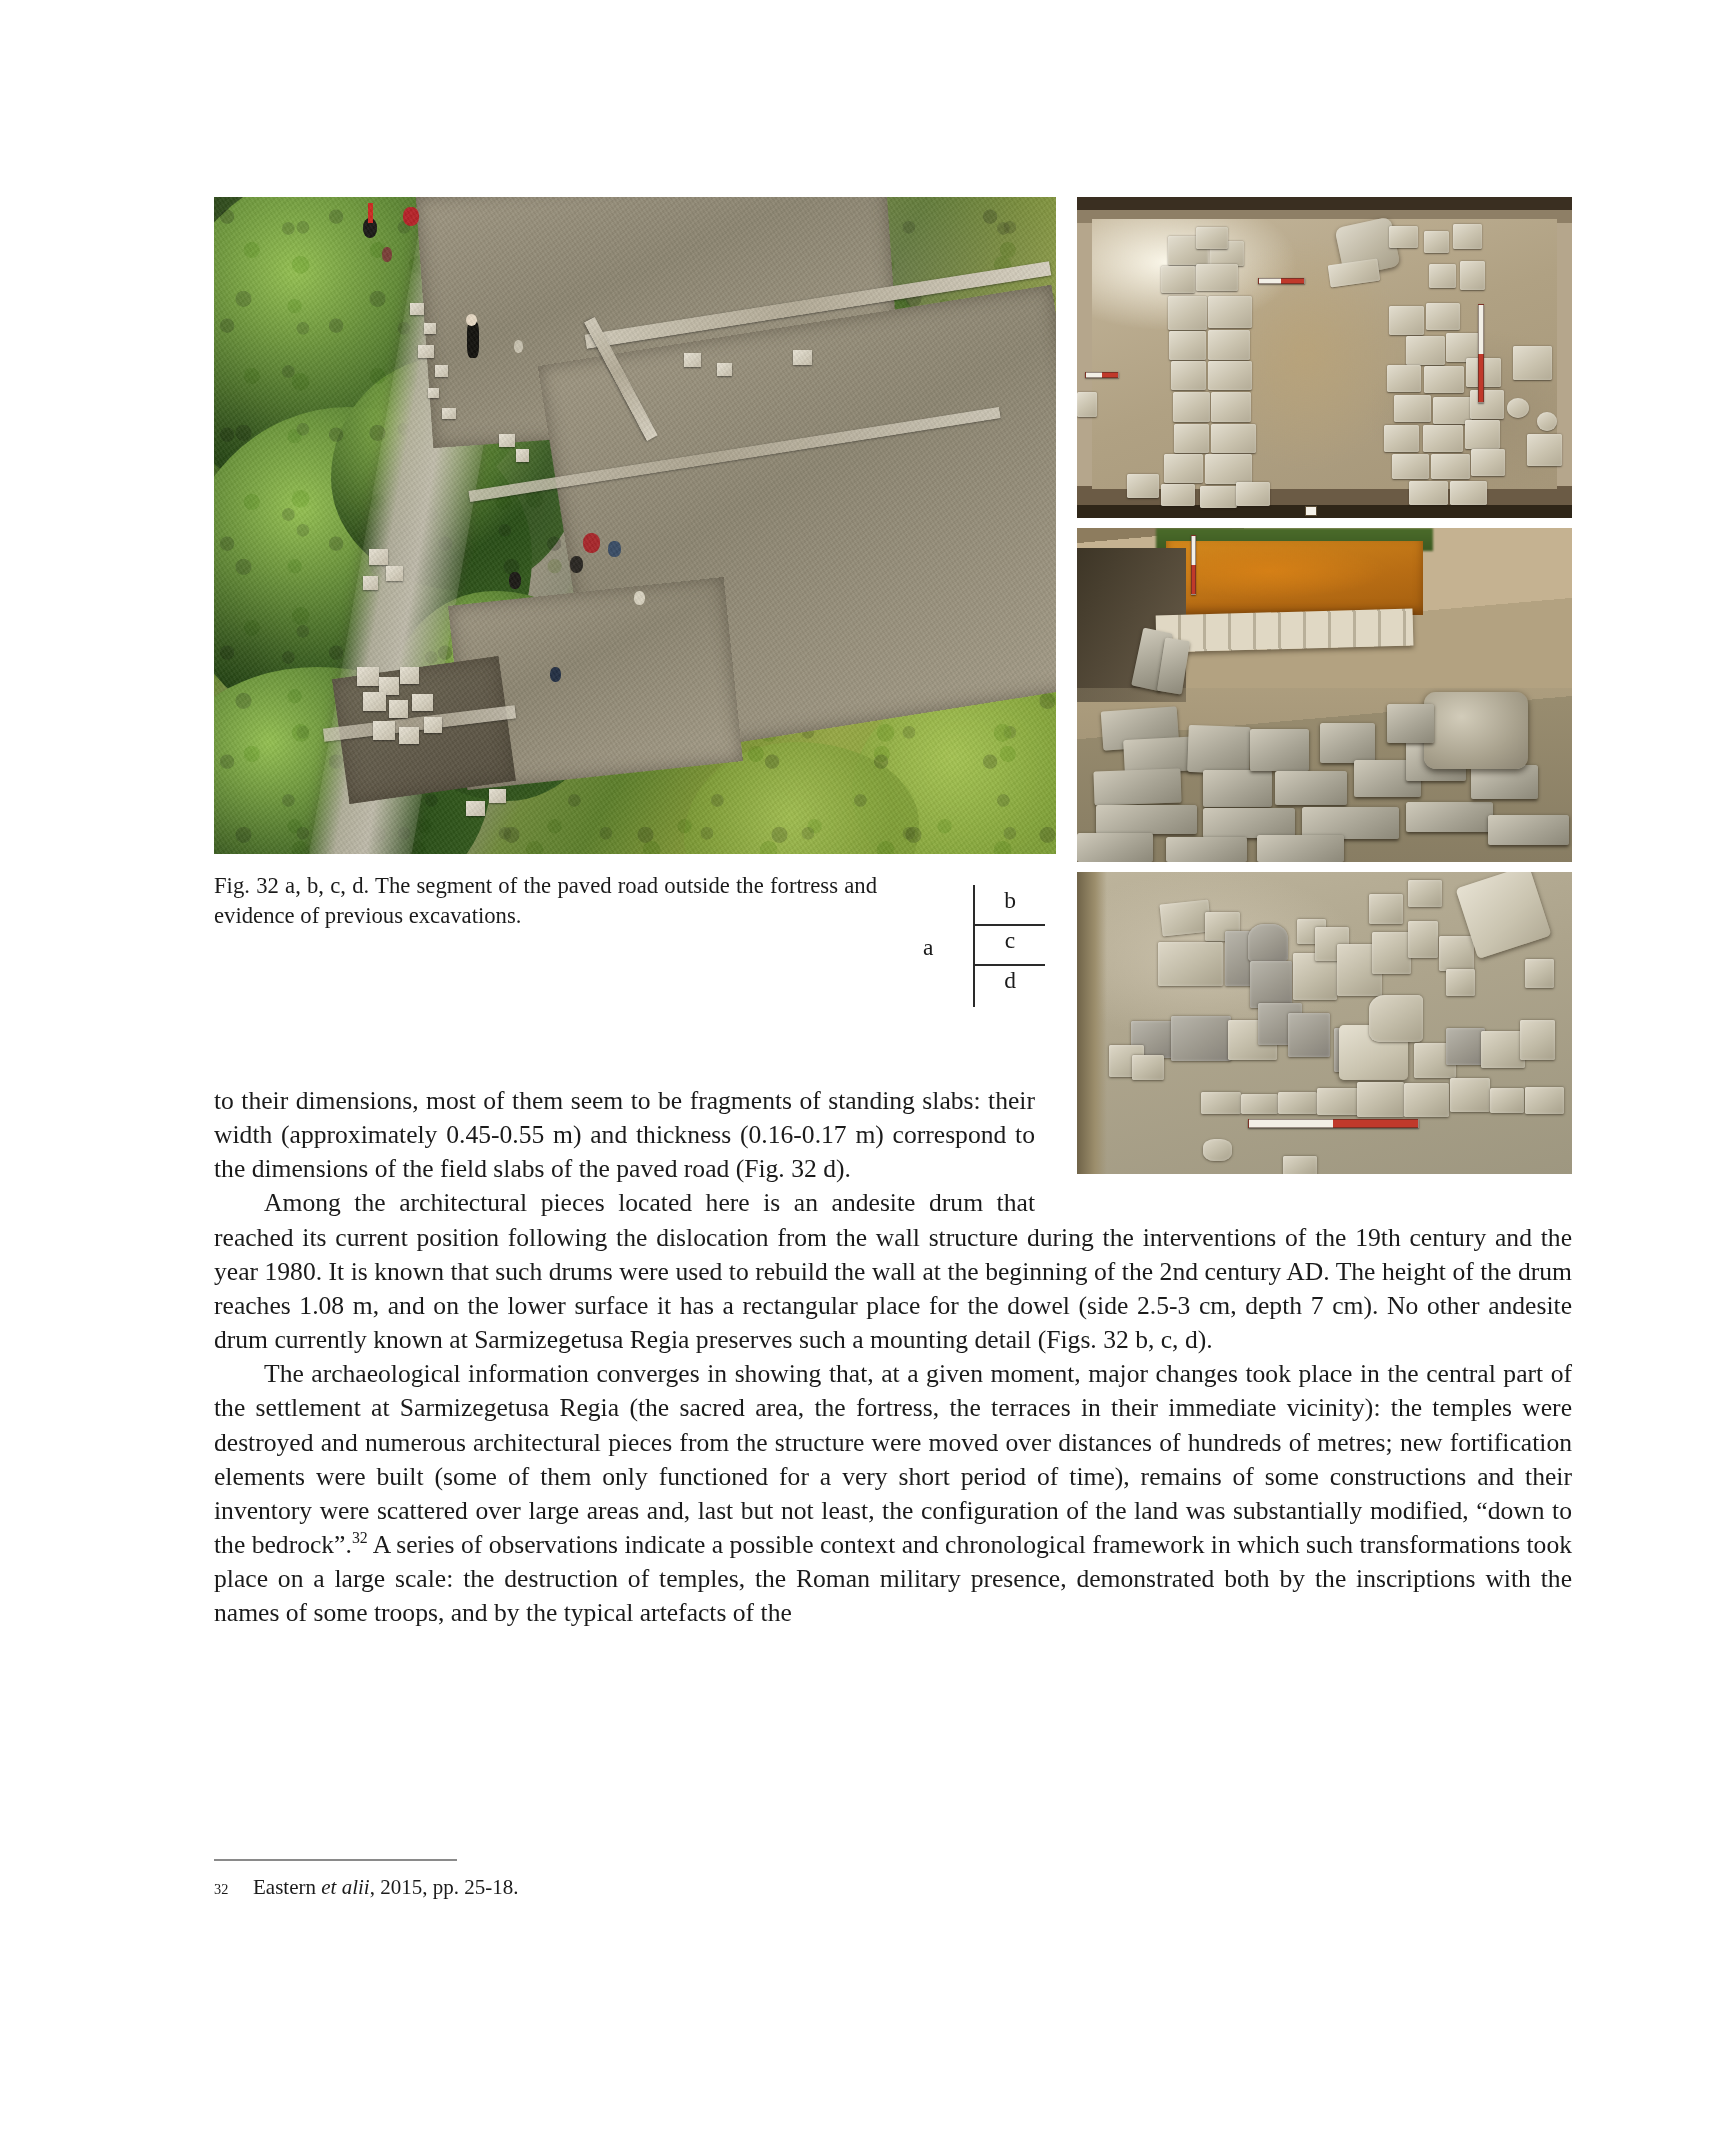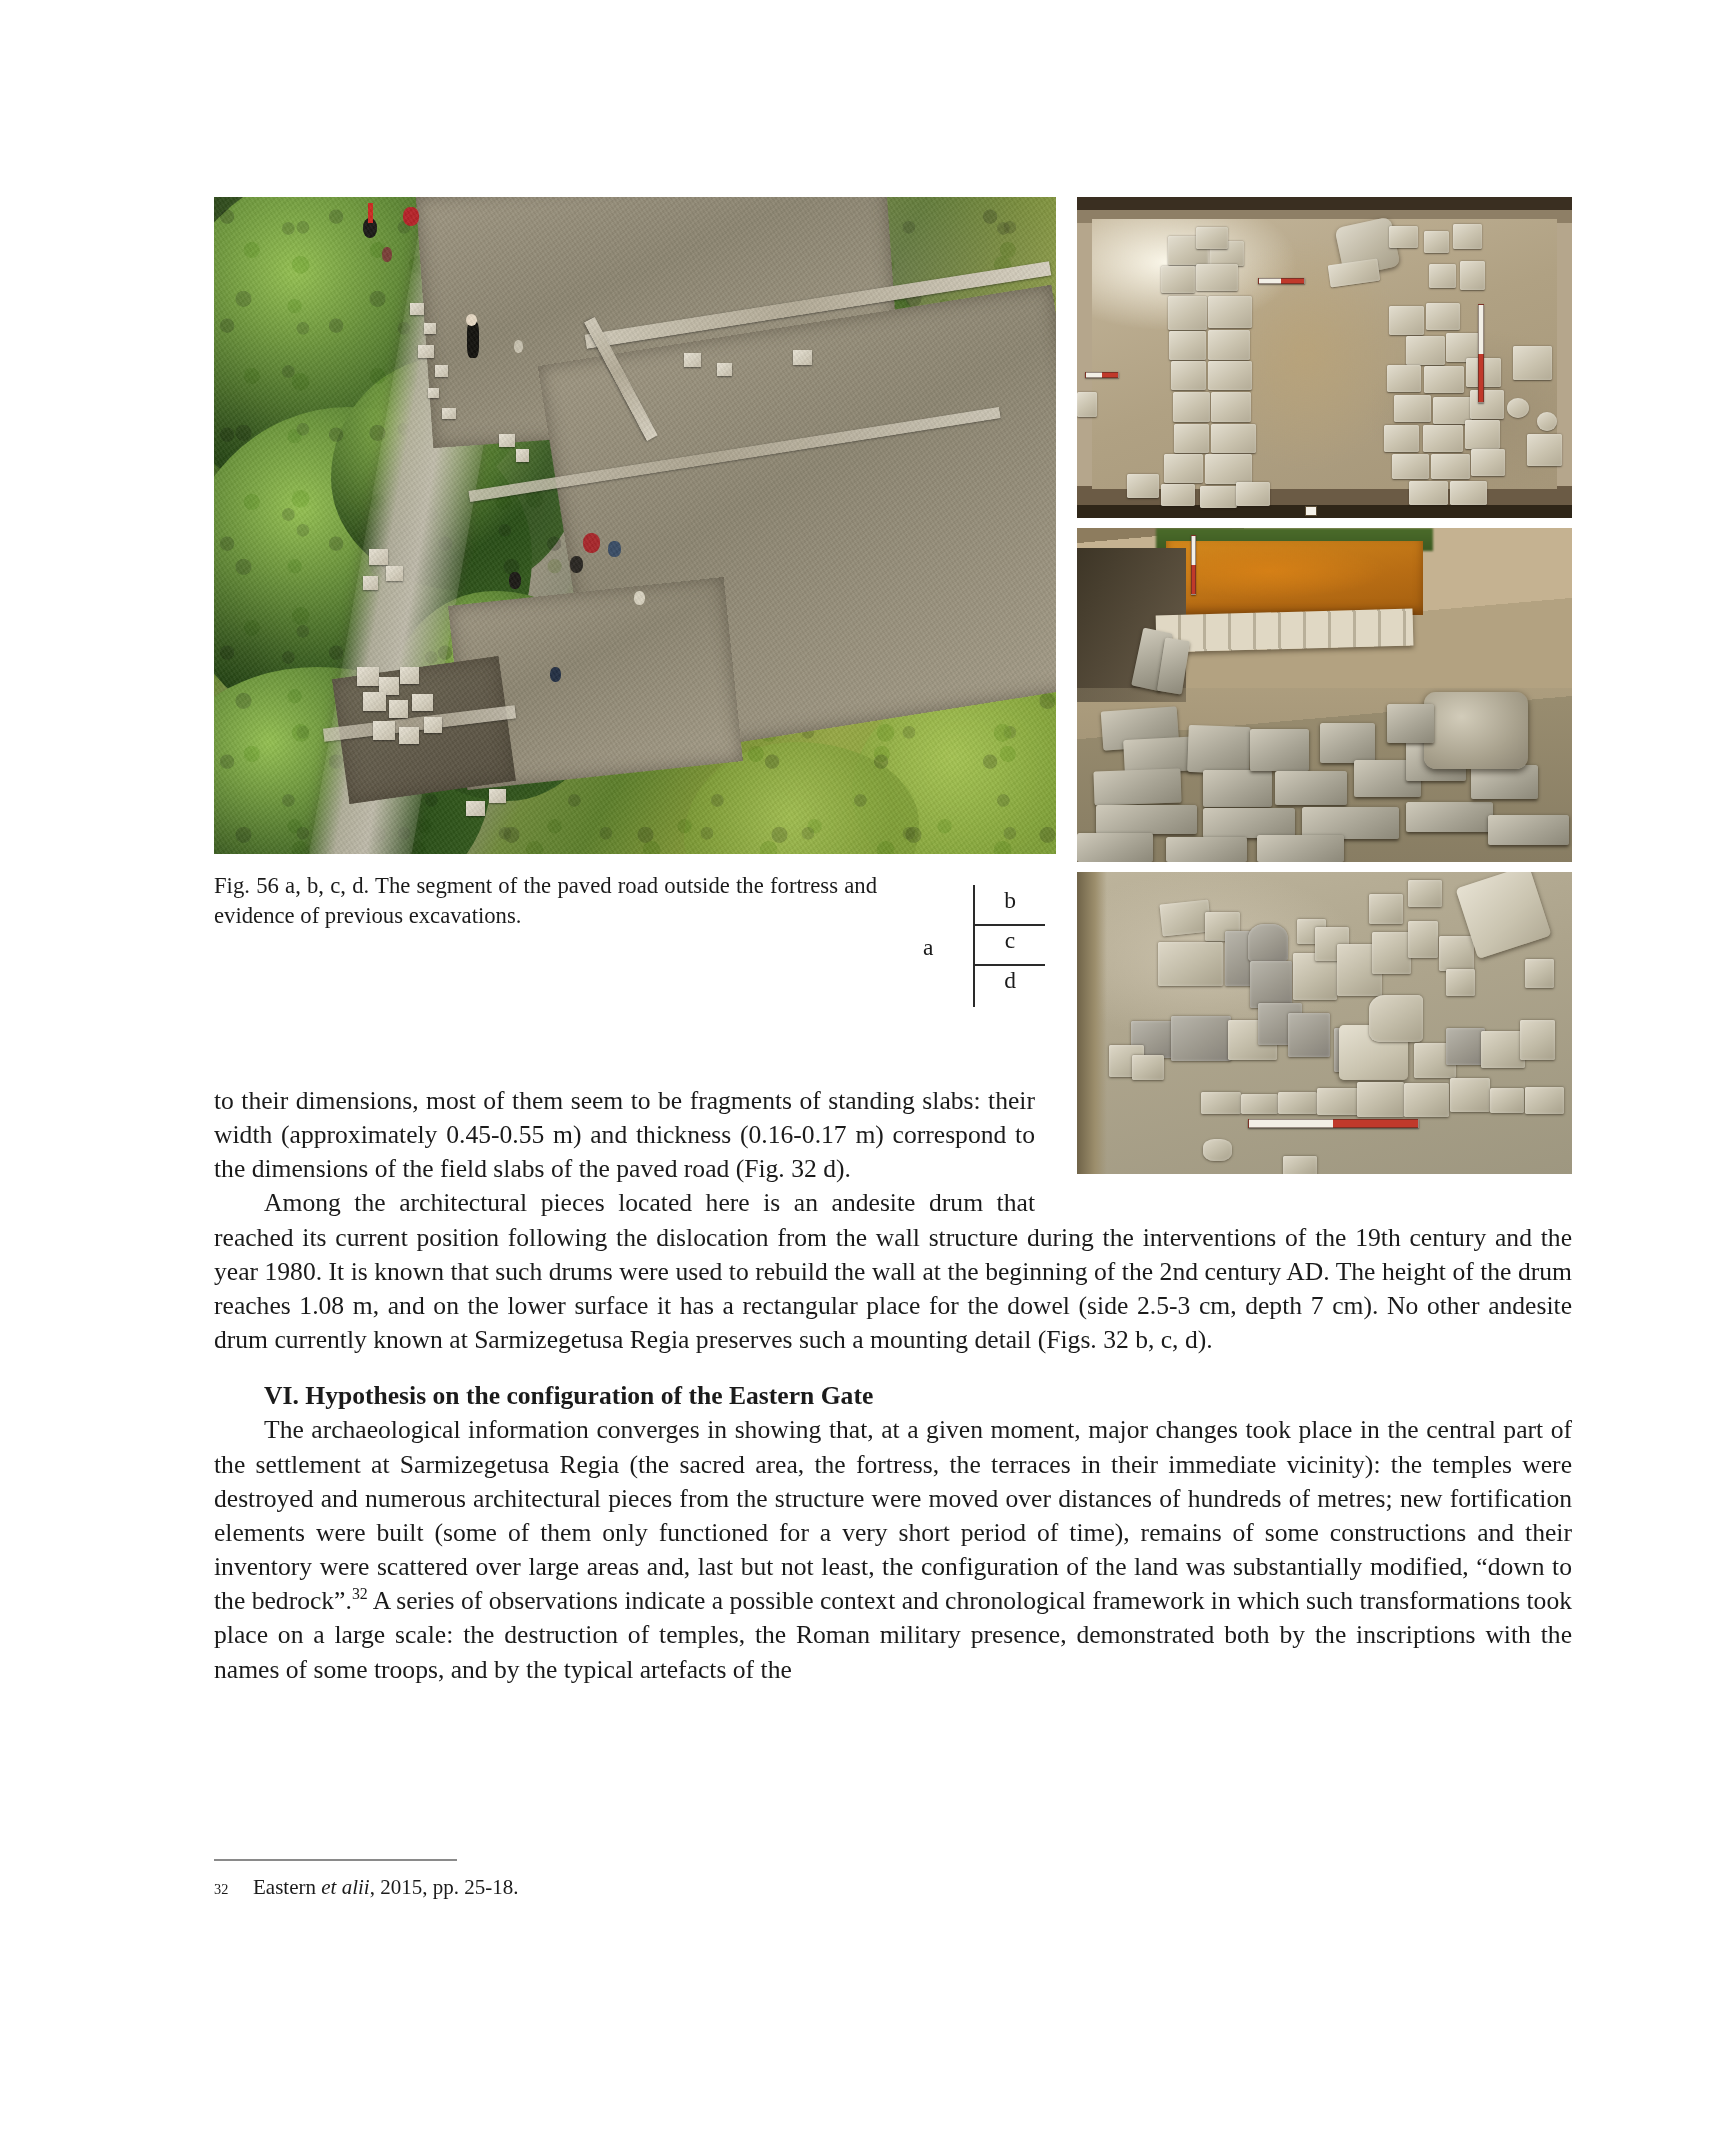--- a/index.html
+++ b/index.html
@@ -599,37 +599,36 @@
         <div class="d-stone" style="left:448px;top:215px;width:39px;height:27px;"></div>
         <div class="d-stone" style="left:55px;top:183px;width:32px;height:25px;"></div>
         <div class="d-stone" style="left:126px;top:267px;width:28.5px;height:22px;border-radius:40%;"></div>
         <div class="d-stone" style="left:206px;top:284px;width:34px;height:20px;"></div>
 
         <div class="scale-bar" style="left:171px;top:247px;width:171px;height:9.2px;"></div>
       </div>
     </div>
   </div>
 
-  <div class="caption">Fig. 56 a, b, c, d. The segment of the paved road outside the fortress and evidence of previous excavations.</div>
+  <div class="caption">Fig. 32 a, b, c, d. The segment of the paved road outside the fortress and evidence of previous excavations.</div>
 
   <div class="panel-key">
     <div class="key-a">a</div>
     <div class="key-rule"></div>
     <div class="key-cell b">b</div>
     <div class="key-hr one"></div>
     <div class="key-cell c">c</div>
     <div class="key-hr two"></div>
     <div class="key-cell d">d</div>
   </div>
 
   <div class="body-text">
     <div class="wrap-shape"></div>
     <p>to their dimensions, most of them seem to be fragments of standing slabs: their width (approximately 0.45-0.55 m) and thickness (0.16-0.17 m) correspond to the dimensions of the field slabs of the paved road (Fig. 32 d).</p>
     <p class="indent">Among the architectural pieces located here is an andesite drum that reached its current position following the dislocation from the wall structure during the interventions of the 19th century and the year 1980. It is known that such drums were used to rebuild the wall at the beginning of the 2nd century AD. The height of the drum reaches 1.08 m, and on the lower surface it has a rectangular place for the dowel (side 2.5-3 cm, depth 7 cm). No other andesite drum currently known at Sarmizegetusa Regia preserves such a mounting detail (Figs. 32 b, c, d).</p>
-    <p class="sec-head">VI. Hypothesis on the configuration of the Eastern Gate</p>
     <p class="indent"><span>The archaeological information converges in showing that, at a given moment, major changes took place in the central part of the settlement at Sarmizegetusa Regia (the sacred area, the fortress, the terraces in their immediate vicinity): the temples were destroyed and numerous architectural pieces from the structure were moved over distances of hundreds of metres; new fortification elements were built (some of them only functioned for a very short period of time), remains of some constructions and their inventory were scattered over large areas and, last but not least, the configuration of the land was substantially modified, “down to the bedrock”.</span><sup>32</sup><span> A series of observations indicate a possible context and chronological framework in which such transformations took place on a large scale: the destruction of temples, the Roman military presence, demonstrated both by the inscriptions with the names of some troops, and by the typical artefacts of the</span></p>
   </div>
 
   <div class="footnote">
     <div class="fn-rule"></div>
     <div class="fn-line">
       <span class="fn-num">32</span>
       <span class="fn-body"><span>Eastern</span> <em>et alii</em><span>, 2015, pp. 25-18.</span></span>
     </div>
   </div>

